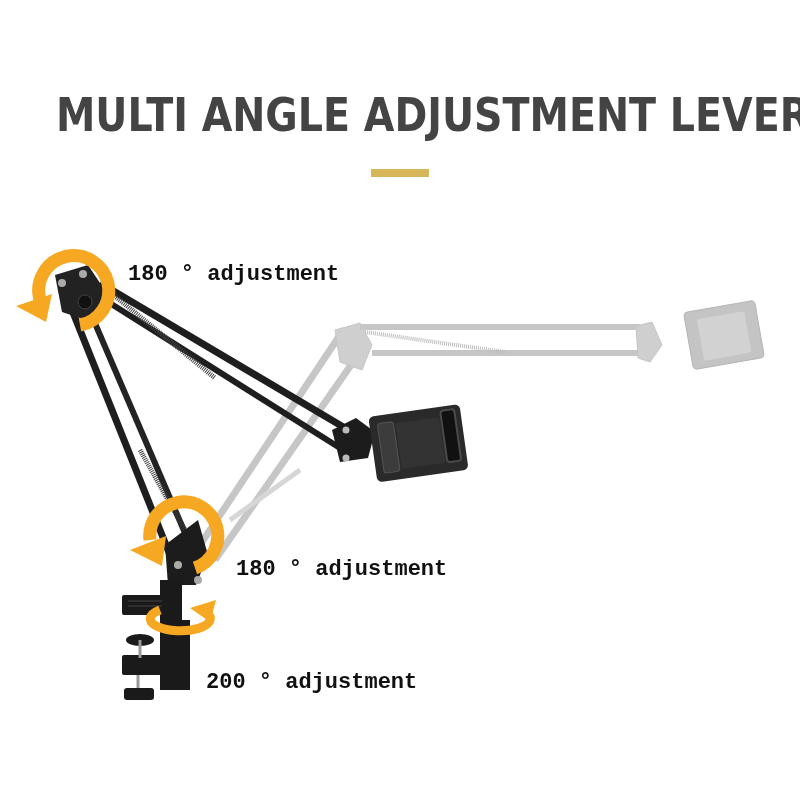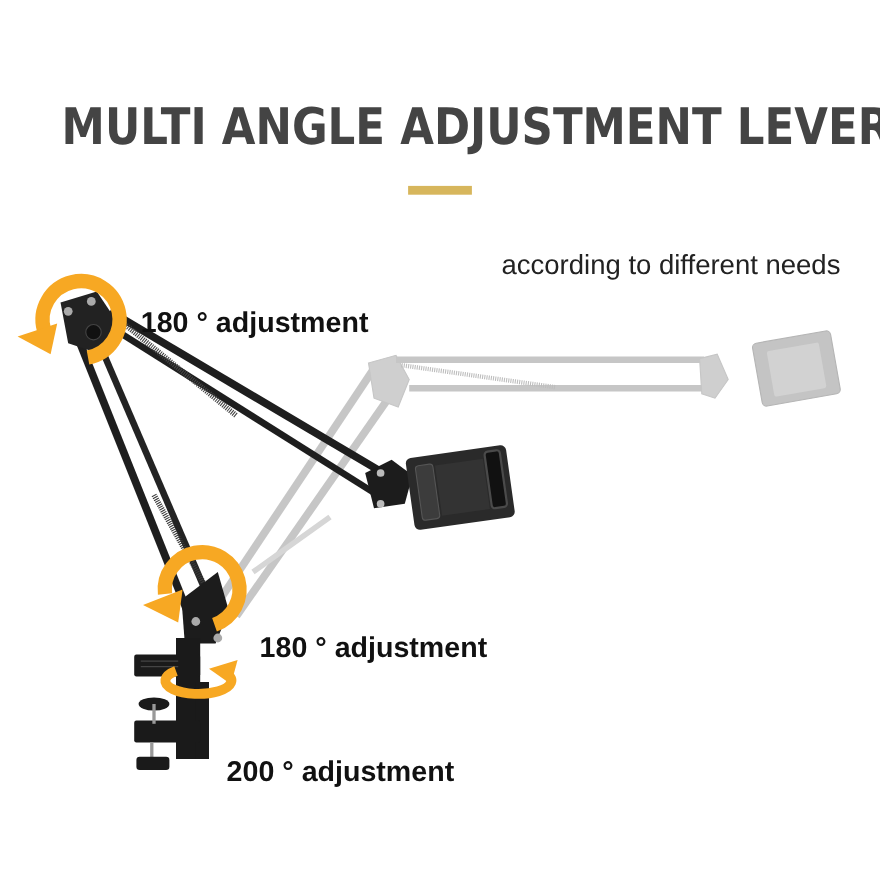--- a/index.html
+++ b/index.html
@@ -12,36 +12,35 @@
     white-space: nowrap;
   }
   .title-rule {
     position: absolute; left: 371px; top: 169px; width: 58px; height: 8px; background: #d7b65c;
   }
   .note {
     position: absolute; right: 36px; top: 226px; text-align: right;
     font-family: "Liberation Sans", sans-serif; font-size: 25px; line-height: 31px; color: #222222;
   }
   .label {
-    position: absolute; font-family: Liberation Sans, sans-serif; font-weight: bold;
-    font-size: 26px; color: #111111; white-space: nowrap; margin-top: 16px;
+    position: absolute; font-family: Liberation Mono, monospace; font-weight: bold;
+    font-size: 22px; color: #111111; white-space: nowrap;
   }
   #lbl-top { left: 128px; top: 262px; }
   #lbl-mid { left: 236px; top: 557px; }
   #lbl-bot { left: 206px; top: 670px; }
   svg.art { position: absolute; left: 0; top: 0; }
 </style>
 </head>
 <body>
 
 <div class="title">MULTI ANGLE ADJUSTMENT LEVER</div>
 <div class="title-rule"></div>
 
 <div class="note">
-  <div>according to different needs</div>
 </div>
 
 <svg class="art" width="800" height="800" viewBox="0 0 800 800">
 
   <g fill="#cfcfcf" stroke="#c6c6c6">
 
     <line x1="190" y1="560" x2="340" y2="335" stroke-width="7"></line>
     <line x1="215" y1="560" x2="365" y2="345" stroke-width="7"></line>
     <line x1="230" y1="520" x2="300" y2="470" stroke="#d6d6d6" stroke-width="5"></line>
 

